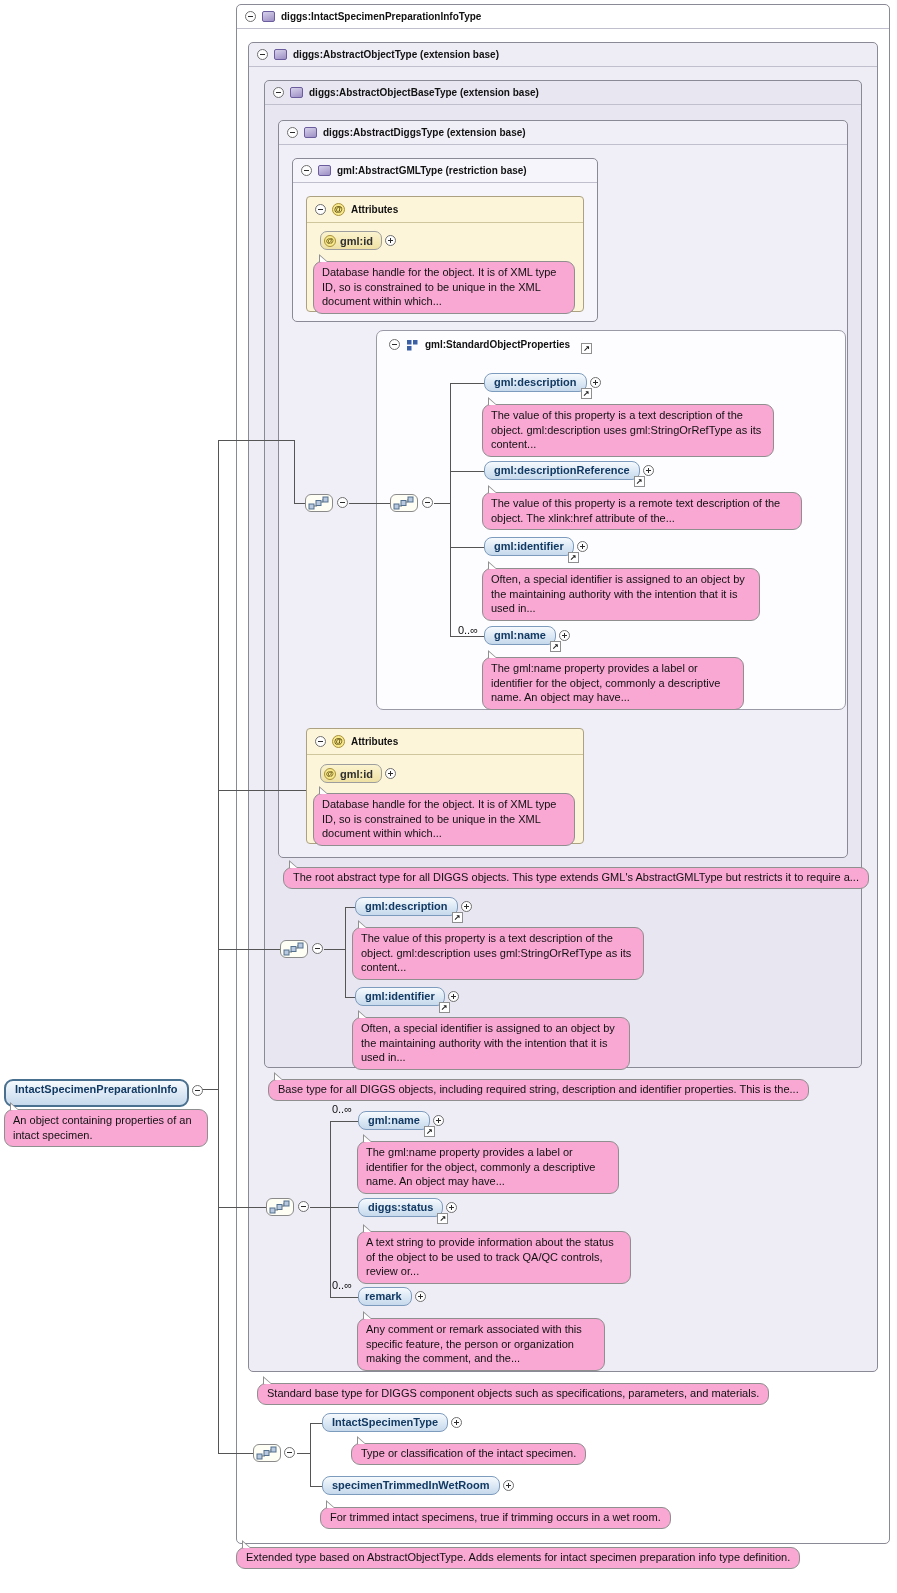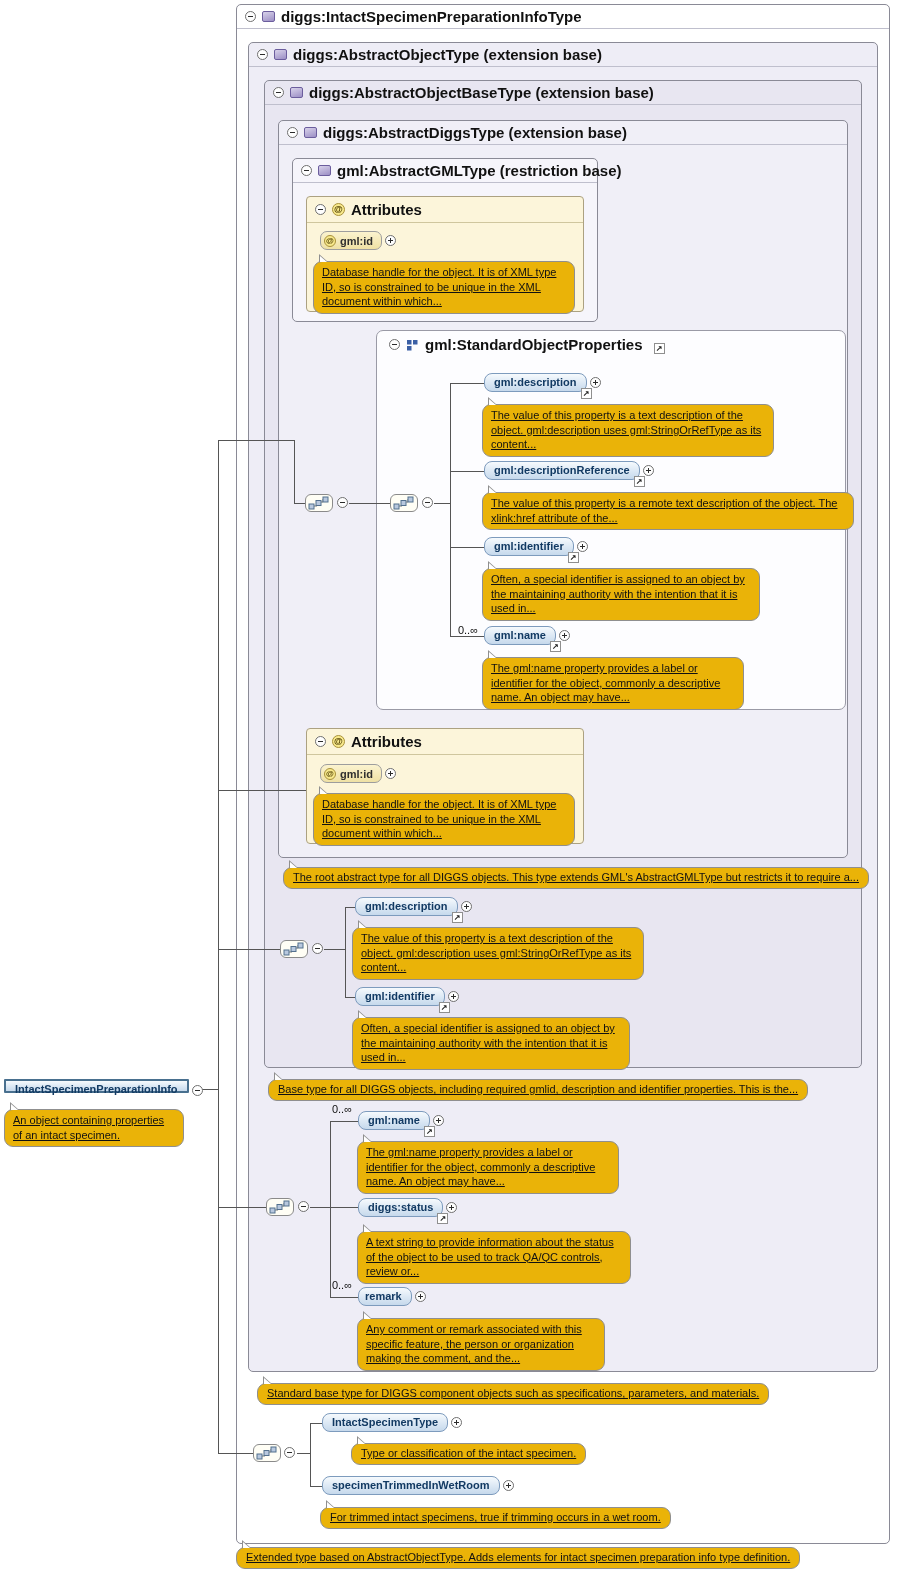--- a/index.html
+++ b/index.html
@@ -3,21 +3,21 @@
 <meta charset="utf-8">
 <style>
   html,body { margin:0; padding:0; background:#ffffff; }
   body { font-family:"Liberation Sans", sans-serif; }
   .stage { position:relative; width:897px; height:1593px; background:#ffffff; overflow:hidden; }
 
   
   .tbox { position:absolute; box-sizing:border-box; border:1px solid #8a8a96; border-radius:5px; }
   .tbox-header { position:absolute; top:0; left:0; right:0; height:24px; box-sizing:border-box;
                  border-bottom:1px solid #bfbfcd; display:flex; align-items:center; gap:6px; padding:0 8px; }
-  .tbox-title { font-size:15px; font-weight:bold; color:#111; white-space:nowrap; }
+  .tbox-title { font-size:10px; font-weight:bold; color:#111; white-space:nowrap; }
 
   
   .apanel { position:absolute; box-sizing:border-box; background:#fcf5da; border:1px solid #aca181; border-radius:4px; }
   .apanel-header { position:absolute; top:0; left:0; right:0; height:26px; box-sizing:border-box;
                    border-bottom:1px solid #cfc69e; display:flex; align-items:center; gap:6px; padding:0 8px; }
 
   
   .gbox { position:absolute; box-sizing:border-box; background:#fdfdff; border:1px solid #9a9aa6; border-radius:7px; }
   .gbox-header { position:absolute; top:0; left:0; right:0; height:26px; display:flex; align-items:center; gap:6px; padding:0 12px; }
 
@@ -39,30 +39,30 @@
   .circ::before { content:""; position:absolute; left:2px; right:2px; top:4px; height:1px; background:#2b2b2b; }
   .circ.plus::after { content:""; position:absolute; top:2px; bottom:2px; left:4px; width:1px; background:#2b2b2b; }
   .circ.abs { position:absolute; }
   .echip > .circ, .achip > .circ { position:absolute; right:-15px; top:3px; }
   .echip.main > .circ { right:-16px; top:4px; }
 
   
   .echip { position:absolute; box-sizing:border-box; height:19px; padding:0 9px; white-space:nowrap;
            background:linear-gradient(180deg,#f6fafd 0%,#dde9f5 50%,#c6d9ec 100%);
            border:1px solid #7d9bbd; border-radius:8px; font-size:11px; font-weight:bold; color:#123a63; line-height:17px; }
-  .echip.main { height:14px; border:2px solid #49708f; border-radius:1px; }
+  .echip.main { height:28px; border:2px solid #49708f; border-radius:9px; }
 
   
   .achip { position:absolute; box-sizing:border-box; height:19px; padding:0 8px 0 3px; white-space:nowrap;
            background:linear-gradient(180deg,#fbf3cf 0%,#efe1a4 100%); border:1px solid #9d9d9d; border-radius:7px;
            font-size:11px; font-weight:bold; color:#2e2e2e; line-height:16px; display:flex; align-items:center; gap:4px; }
 
   
-  .note { position:absolute; box-sizing:border-box; background:#eab308; border:1px solid #8f8f8f; border-radius:9px;
-          padding:3px 8px 4px; font-size:11px; line-height:14.5px; color:#111;text-decoration:underline; }
+  .note { position:absolute; box-sizing:border-box; background:#f9a8d4; border:1px solid #8f8f8f; border-radius:9px;
+          padding:3px 8px 4px; font-size:11px; line-height:14.5px; color:#111; }
   .note.nw { white-space:nowrap; padding:2px 9px 3px; }
   .note::before { content:""; position:absolute; top:-8px; left:5px; width:0; height:0;
                   border-bottom:8px solid #8f8f8f; border-right:9px solid transparent; }
   .note::after  { content:""; position:absolute; top:-6px; left:6px; width:0; height:0;
                   border-bottom:6px solid #ffffff; border-right:7px solid transparent; }
 
   
   .hl { position:absolute; height:1px; background:#555; }
   .vl { position:absolute; width:1px; background:#555; }
 
@@ -303,30 +303,30 @@
     <span class="circ plus"></span>
   </div>
 
   <div class="echip main" style="left:4px;top:1079px;">
     <span>IntactSpecimenPreparationInfo</span>
     <span class="circ"></span>
   </div>
 
   <div class="note" style="left:313px;top:261px;width:262px;">Database handle for the object. It is of XML type ID, so is constrained to be unique in the XML document within which...</div>
   <div class="note" style="left:482px;top:404px;width:292px;">The value of this property is a text description of the object. gml:description uses gml:StringOrRefType as its content...</div>
-  <div class="note" style="left:482px;top:492px;width:372px;">The value of this property is a remote text description of the object. The xlink:href attribute of the...</div>
+  <div class="note" style="left:482px;top:492px;width:320px;">The value of this property is a remote text description of the object. The xlink:href attribute of the...</div>
   <div class="note" style="left:482px;top:568px;width:278px;">Often, a special identifier is assigned to an object by the maintaining authority with the intention that it is used in...</div>
   <div class="note" style="left:482px;top:657px;width:262px;">The gml:name property provides a label or identifier for the object, commonly a descriptive name. An object may have...</div>
   <div class="note" style="left:313px;top:793px;width:262px;">Database handle for the object. It is of XML type ID, so is constrained to be unique in the XML document within which...</div>
   <div class="note nw" style="left:283px;top:867px;">The root abstract type for all DIGGS objects. This type extends GML's AbstractGMLType but restricts it to require a...</div>
   <div class="note" style="left:352px;top:927px;width:292px;">The value of this property is a text description of the object. gml:description uses gml:StringOrRefType as its content...</div>
   <div class="note" style="left:352px;top:1017px;width:278px;">Often, a special identifier is assigned to an object by the maintaining authority with the intention that it is used in...</div>
-  <div class="note nw" style="left:268px;top:1079px;">Base type for all DIGGS objects, including required gmlid, description and identifier properties. This is the...</div>
+  <div class="note nw" style="left:268px;top:1079px;">Base type for all DIGGS objects, including required string, description and identifier properties. This is the...</div>
   <div class="note" style="left:357px;top:1141px;width:262px;">The gml:name property provides a label or identifier for the object, commonly a descriptive name. An object may have...</div>
   <div class="note" style="left:357px;top:1231px;width:274px;">A text string to provide information about the status of the object to be used to track QA/QC controls, review or...</div>
   <div class="note" style="left:357px;top:1318px;width:248px;">Any comment or remark associated with this specific feature, the person or organization making the comment, and the...</div>
   <div class="note nw" style="left:257px;top:1383px;">Standard base type for DIGGS component objects such as specifications, parameters, and materials.</div>
   <div class="note nw" style="left:320px;top:1443px;margin-left:31px;">Type or classification of the intact specimen.</div>
   <div class="note nw" style="left:320px;top:1507px;">For trimmed intact specimens, true if trimming occurs in a wet room.</div>
   <div class="note nw" style="left:236px;top:1547px;">Extended type based on AbstractObjectType. Adds elements for intact specimen preparation info type definition.</div>
-  <div class="note" style="left:4px;top:1109px;width:180px;">An object containing properties of an intact specimen.</div>
+  <div class="note" style="left:4px;top:1109px;width:204px;">An object containing properties of an intact specimen.</div>
 
 </div>
 
 </body></html>

